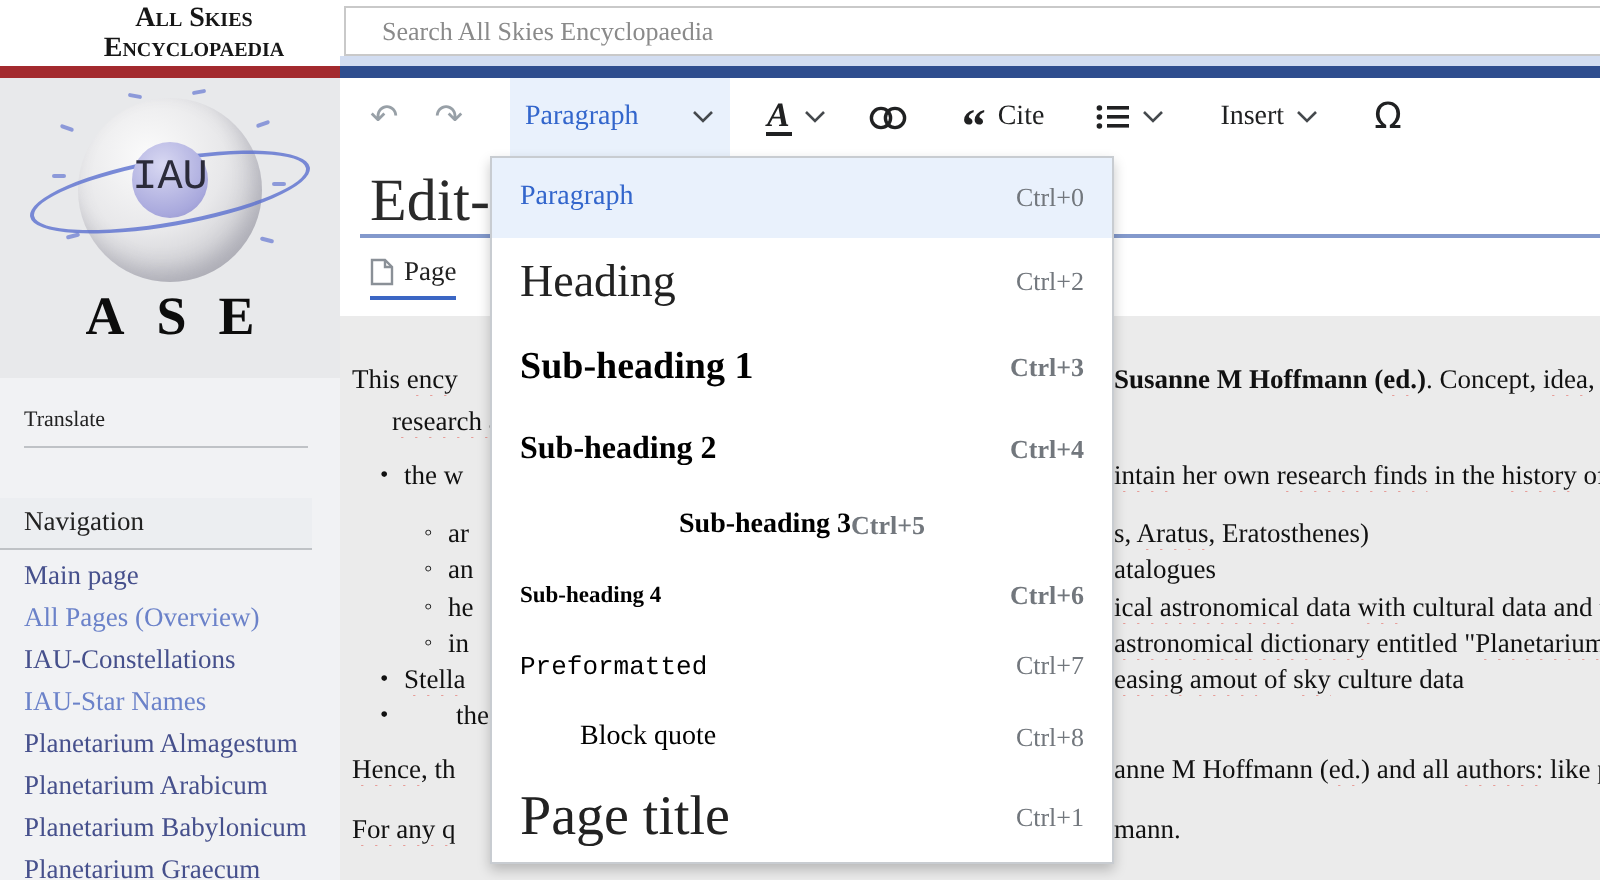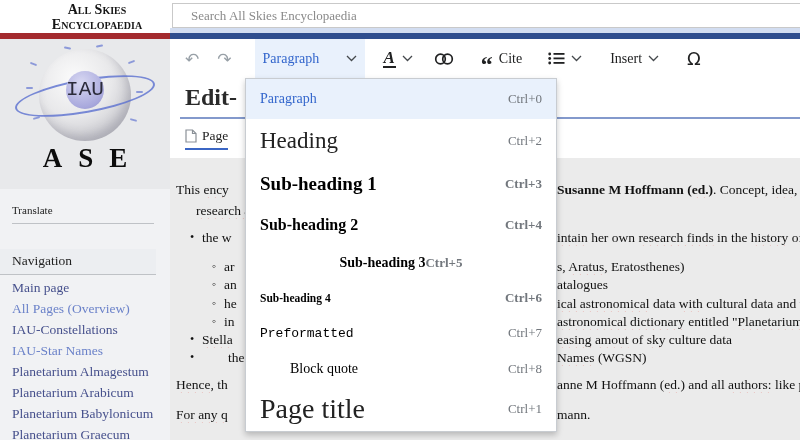--- a/index.html
+++ b/index.html
@@ -57,21 +57,21 @@
              line-height:1.05; padding:0 1px; }
   .tb-link { padding:0 10px; margin-left:6px; }
   .tb-cite { margin-left:8px; padding:0 8px; font-size:14px; }
   .quote-glyph { font-weight:900; font-size:24px; line-height:0.4; margin-right:6px; position:relative; top:6px; }
   .tb-list { margin-left:10px; padding:0 8px; }
   .tb-insert { margin-left:12px; padding:0 8px; font-size:14px; }
   .tb-omega { margin-left:12px; padding:0 8px; font-family:"DejaVu Sans", sans-serif; font-size:18px; font-weight:500; }
 
   
   .main { position:absolute; left:170px; top:78px; width:630px; height:362px; background:#fff; }
-  .page-title { position:absolute; left:15px; top:6px; font-size:24px; font-weight:700; color:#2a2a2a; white-space:nowrap; }
+  .page-title { position:absolute; left:15px; top:6px; font-size:30px; font-weight:400; color:#2a2a2a; white-space:nowrap; }
   .title-rule { position:absolute; left:10px; top:39px; right:0; height:2px; background:#8399cc; }
   .page-tab { position:absolute; left:15px; top:50px; display:flex; align-items:center; gap:5px;
               font-size:13.5px; color:#222; padding-bottom:4px; border-bottom:2px solid #3b66c4; cursor:pointer; }
   .surface { position:absolute; left:0; top:80px; width:630px; height:282px; background:#ebebeb; overflow:hidden; }
   .cline { position:absolute; left:0; right:0; height:17px; font-size:13.5px; color:#111; }
   .cline .marker { position:absolute; font-size:12px; color:#111; }
   .cline .lfrag { position:absolute; overflow:hidden; white-space:nowrap; }
   .cline .rfrag { position:absolute; left:387px; right:0; overflow:hidden; white-space:nowrap; }
   .b { font-weight:700; }
   .sq { text-decoration:underline; text-decoration-style:wavy; text-decoration-color:#e03a2f;
@@ -242,21 +242,20 @@
           <span class="rfrag"><span class="sq">astronomical dictionary</span><span class=""> entitled "</span><span class="sq">Planetarium Babylonicum</span></span>
         </div>
         <div class="cline" style="top: 174px;">
           <span class="marker" style="left: 20px;">•</span>
           <span class="lfrag" style="left: 32px; width: 43px;"><span class="sq">Stella</span></span>
           <span class="rfrag"><span class="sq">easing</span><span class=""> </span><span class="sq">amout</span><span class=""> of </span><span class="sq">sky</span><span class=""> culture data</span></span>
         </div>
         <div class="cline" style="top: 192px;">
           <span class="marker" style="left: 20px;">•</span>
           <span class="lfrag" style="left: 32px; width: 43px; margin-left: 26px;"><span class="">the </span><span class="sq">ne</span></span>
-          <span class="rfrag"><span class="sq">Names</span><span class=""> (WGSN)</span></span>
         </div>
         <div class="cline" style="top: 219px;">
           <span class="lfrag" style="left: 6px; width: 69px;"><span class="sq">Hence</span><span class="">, th</span></span>
           <span class="rfrag"><span class="">anne M Hoffmann (</span><span class="sq">ed.</span><span class="">) and all </span><span class="sq">authors:</span><span class=""> like </span><span class="sq">proceedings volumes</span></span>
         </div>
         <div class="cline" style="top: 249px;">
           <span class="lfrag" style="left: 6px; width: 69px;"><span class="sq">For any q</span></span>
           <span class="rfrag"><span class="">mann.</span></span>
         </div>
       </div>

